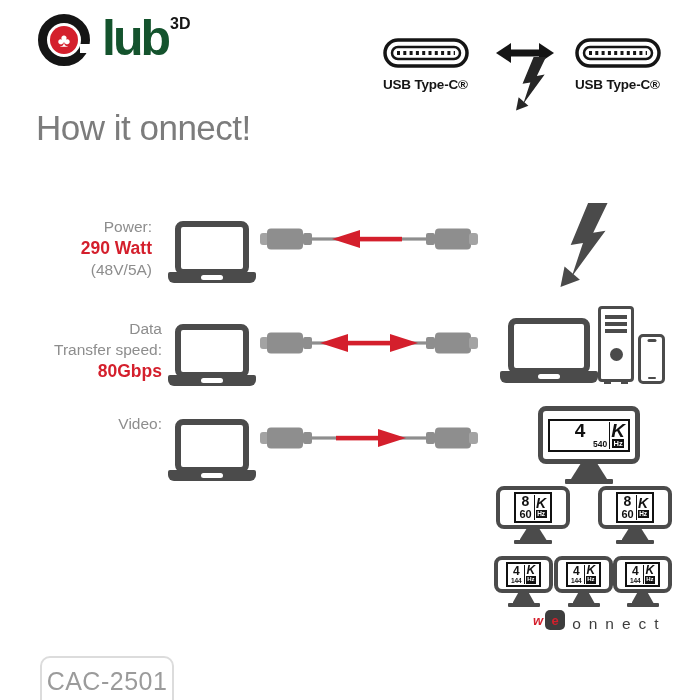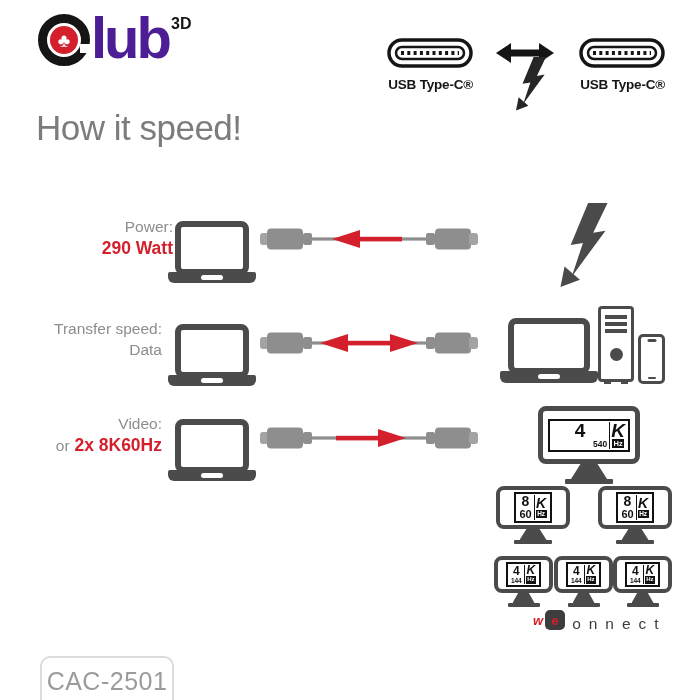--- a/index.html
+++ b/index.html
@@ -7,25 +7,25 @@
   body { font-family:"Liberation Sans", sans-serif; }
   #stage { position:relative; width:700px; height:700px; background:#fff; overflow:hidden; }
 
   
   .logo { position:absolute; left:38px; top:14px; display:flex; align-items:flex-start; }
   .logo-c { width:52px; height:52px; border:9px solid #151515; border-radius:50%;
             display:flex; align-items:center; justify-content:center; position:relative; }
   .logo-c::after { content:""; position:absolute; right:-10px; top:21px; width:11px; height:9px; background:#fff; }
   .logo-dot { width:28px; height:28px; border-radius:50%; background:#d41f2c; color:#fff;
               display:flex; align-items:center; justify-content:center; font-size:19px; line-height:1; }
-  .logo-text { font-size:58px; font-weight:800; color:#4c1d95; letter-spacing:-3px; line-height:48px; margin-left:1px; }
+  .logo-text { font-size:50px; font-weight:800; color:#14532d; letter-spacing:-3px; line-height:48px; margin-left:12px; }
   .logo-sup { font-size:16px; font-weight:800; color:#151515; margin-left:2px; margin-top:1px; }
 
   
-  .usb-conn { position:absolute; width:90px; text-align:right; }
+  .usb-conn { position:absolute; width:90px; text-align:left; }
   .usb-label { font-size:13.5px; font-weight:bold; color:#151515; margin-top:5px; letter-spacing:-0.2px; }
   .bidir-arrow { position:absolute; left:496px; top:42px; }
   .bolt-top { position:absolute; left:514px; top:57px; }
   .bolt-top path, .bolt-top polygon { fill:#262626; }
 
   
   .heading { position:absolute; left:36px; top:108px; font-size:35px; font-weight:300;
              color:#7c7c7c; letter-spacing:-0.5px; }
 
   
@@ -149,25 +149,26 @@
 
   <div class="usb-conn" style="left:575px; top:38px;">
     <svg width="86" height="30" viewBox="0 0 86 30">
       <rect x="2" y="2" width="82" height="26" rx="13" fill="none" stroke="#151515" stroke-width="3.5"></rect>
       <rect x="9" y="9" width="68" height="12" rx="6" fill="none" stroke="#151515" stroke-width="2.5"></rect>
       <line x1="14" y1="15" x2="72" y2="15" stroke="#151515" stroke-width="4" stroke-dasharray="3,3.3"></line>
     </svg>
     <div class="usb-label">USB Type-C®</div>
   </div>
 
-  <div class="heading">How it speed!</div>
-
-  <div class="row-label" style="left:36px; top:216px;">
+  <div class="heading">How it onnect!</div>
+
+  <div class="row-label" style="left:15px; top:216px;">
     <div class="gray-line">Power:</div>
     <div class="red-line">290 Watt</div>
+    <div class="gray-line">(48V/5A)</div>
   </div>
 
   <div class="laptop" style="left:168px; top:221px;">
     <div class="lap-screen"></div>
     <div class="lap-base"></div>
   </div>
 
   <svg class="cable" style="left:260px; top:222px;" width="218" height="34" viewBox="0 0 218 34">
     <rect x="0" y="11" width="9" height="12" rx="3" fill="#a3a3a3"></rect>
     <rect x="7" y="6.5" width="36" height="21" rx="4" fill="#8e8e8e"></rect>
@@ -179,22 +180,23 @@
     <rect x="97" y="14.8" width="45" height="4.6" fill="#d41f2c"></rect>
     <polygon points="72,17 100,8 100,26" fill="#d41f2c"></polygon>
   </svg>
 
   <svg class="bolt-row" width="52" height="88" viewBox="0 0 50 86">
     <path d="M29,0 L48,0 L34,29 L46,27 L13,72 L24,39 L12,41 Z"></path>
     <polygon points="2,82 21,75 6,62"></polygon>
   </svg>
 
   <div class="row-label" style="left:25px; top:318px;">
+    <div class="gray-line">Data</div>
     <div class="gray-line">Transfer speed:</div>
-    <div class="gray-line">Data</div>
+    <div class="red-line">80Gbps</div>
   </div>
 
   <div class="laptop" style="left:168px; top:324px;">
     <div class="lap-screen"></div>
     <div class="lap-base"></div>
   </div>
 
   <svg class="cable" style="left:260px; top:326px;" width="218" height="34" viewBox="0 0 218 34">
     <rect x="0" y="11" width="9" height="12" rx="3" fill="#a3a3a3"></rect>
     <rect x="7" y="6.5" width="36" height="21" rx="4" fill="#8e8e8e"></rect>
@@ -219,21 +221,20 @@
     <div class="bar"></div>
     <div class="knob"></div>
     <div class="foot foot-l"></div>
     <div class="foot foot-r"></div>
   </div>
 
   <div class="phone" style="left:638px; top:334px;"></div>
 
   <div class="row-label" style="left:25px; top:413px;">
     <div class="gray-line">Video:</div>
-    <div class="red-line"><span class="or-word">or</span> <span>2x 8K60Hz</span></div>
   </div>
 
   <div class="laptop" style="left:168px; top:419px;">
     <div class="lap-screen"></div>
     <div class="lap-base"></div>
   </div>
 
   <svg class="cable" style="left:260px; top:421px;" width="218" height="34" viewBox="0 0 218 34">
     <rect x="0" y="11" width="9" height="12" rx="3" fill="#a3a3a3"></rect>
     <rect x="7" y="6.5" width="36" height="21" rx="4" fill="#8e8e8e"></rect>

